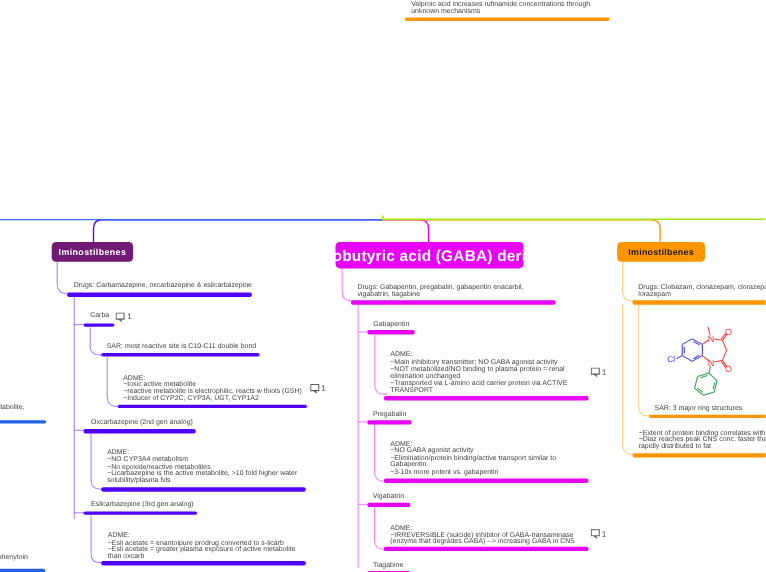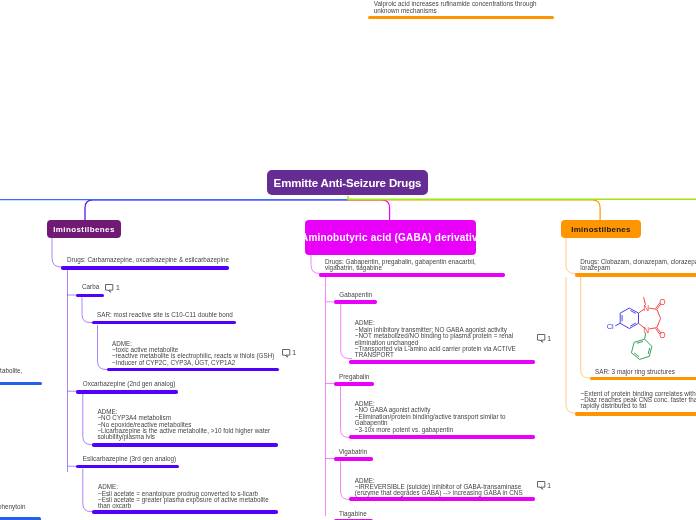--- a/index.html
+++ b/index.html
@@ -85,21 +85,20 @@
 <line x1="636.77" y1="343.31" x2="643.01" y2="341.45" stroke="#2e9a52" stroke-width="0.95"></line>
 <line x1="649.73" y1="347.87" x2="648.17" y2="353.87" stroke="#2e9a52" stroke-width="0.95"></line>
 <line x1="639.03" y1="356.76" x2="634.11" y2="352.80" stroke="#2e9a52" stroke-width="0.95"></line>
       </g>
 </svg>
 <div class="blk" style="left:373.8px;top:1.1px;">
       <div>Valproic acid increases rufinamide concentrations through</div>
       <div>unknown mechanisms</div>
     </div>
 <div class="bar" style="left:368.2px;top:15.6px;width:185.8px;background:#ff9500;"></div>
-<div class="node" style="left:267px;top:170px;width:161px;height:25px;border-radius:5px;background:#652d93;color:#fff;font-size:11.5px;letter-spacing:-0.15px;">Emmitte Anti-Seizure Drugs</div>
 <div class="node" style="left:47px;top:220px;width:74px;height:18px;background:#701a75;color:#fff;font-size:8px;letter-spacing:0.4px;">Iminostilbenes</div>
 <div class="txt" style="left:67px;top:257px;">Drugs: Carbamazepine, oxcarbazepine &amp; esilcarbazepine</div>
 <div class="bar" style="left:61px;top:266px;width:168px;background:#5000fb;"></div>
 <div class="txt" style="left:82px;top:284px;">Carba</div>
 <div class="cmt" style="left:105.4px;top:284.2px;"><svg class="cmticon" width="9" height="9" viewBox="0 0 9 9">
         <path d="M0.5 0.5 H7.8 V6.1 H4.0 L5.8 8.3 L3.0 6.1 H0.5 Z" fill="none" stroke="#5a5c62" stroke-width="0.95" stroke-linejoin="miter" stroke-linecap="butt"></path>
       </svg><span class="cmtnum">1</span></div>
 <div class="bar" style="left:76px;top:293.5px;width:28px;background:#5000fb;"></div>
 <div class="txt" style="left:97px;top:312px;">SAR: most reactive site is C10-C11 double bond</div>
 <div class="bar" style="left:92px;top:320.8px;width:144px;background:#5000fb;"></div>
@@ -129,21 +128,21 @@
       <div>ADME:</div>
       <div>~Esli acetate = enantoipure prodrug converted to s-licarb</div>
       <div>~Esli acetate = greater plasma exposure of active metabolite</div>
       <div>than oxcarb</div>
     </div>
 <div class="bar" style="left:91.6px;top:510.2px;width:186.3px;background:#5000fb;"></div>
 <div class="txt" style="left:-8.7px;top:367.5px;">metabolite,</div>
 <div class="bar" style="left:-42px;top:381.8px;width:83.7px;background:#2460e8;"></div>
 <div class="txt" style="left:-2.1px;top:504.2px;">phenytoin</div>
 <div class="bar" style="left:-42px;top:517.3px;width:83.3px;background:#2460e8;"></div>
-<div class="node" style="left:305px;top:220px;width:171px;height:35px;background:#e800f8;color:#fff;font-size:10px;letter-spacing:0.2px;">y-Aminobutyric acid (GABA) derivatives</div>
+<div class="node" style="left:305px;top:220px;width:171px;height:24px;background:#e800f8;color:#fff;font-size:14px;letter-spacing:0.2px;">y-Aminobutyric acid (GABA) derivatives</div>
 <div class="blk" style="left:325px;top:259px;">
       <div>Drugs: Gabapentin, pregabalin, gabapentin enacarbil,</div>
       <div>vigabatrin, tiagabine</div>
     </div>
 <div class="bar" style="left:319.3px;top:273px;width:185.4px;background:#e800f8;"></div>
 <div class="txt" style="left:339.3px;top:291.6px;">Gabapentin</div>
 <div class="bar" style="left:334px;top:300px;width:42.5px;background:#e800f8;"></div>
 <div class="blk" style="left:354.8px;top:320.3px;">
       <div>ADME:</div>
       <div>~Main inhibitory transmitter; NO GABA agonist activity</div>

